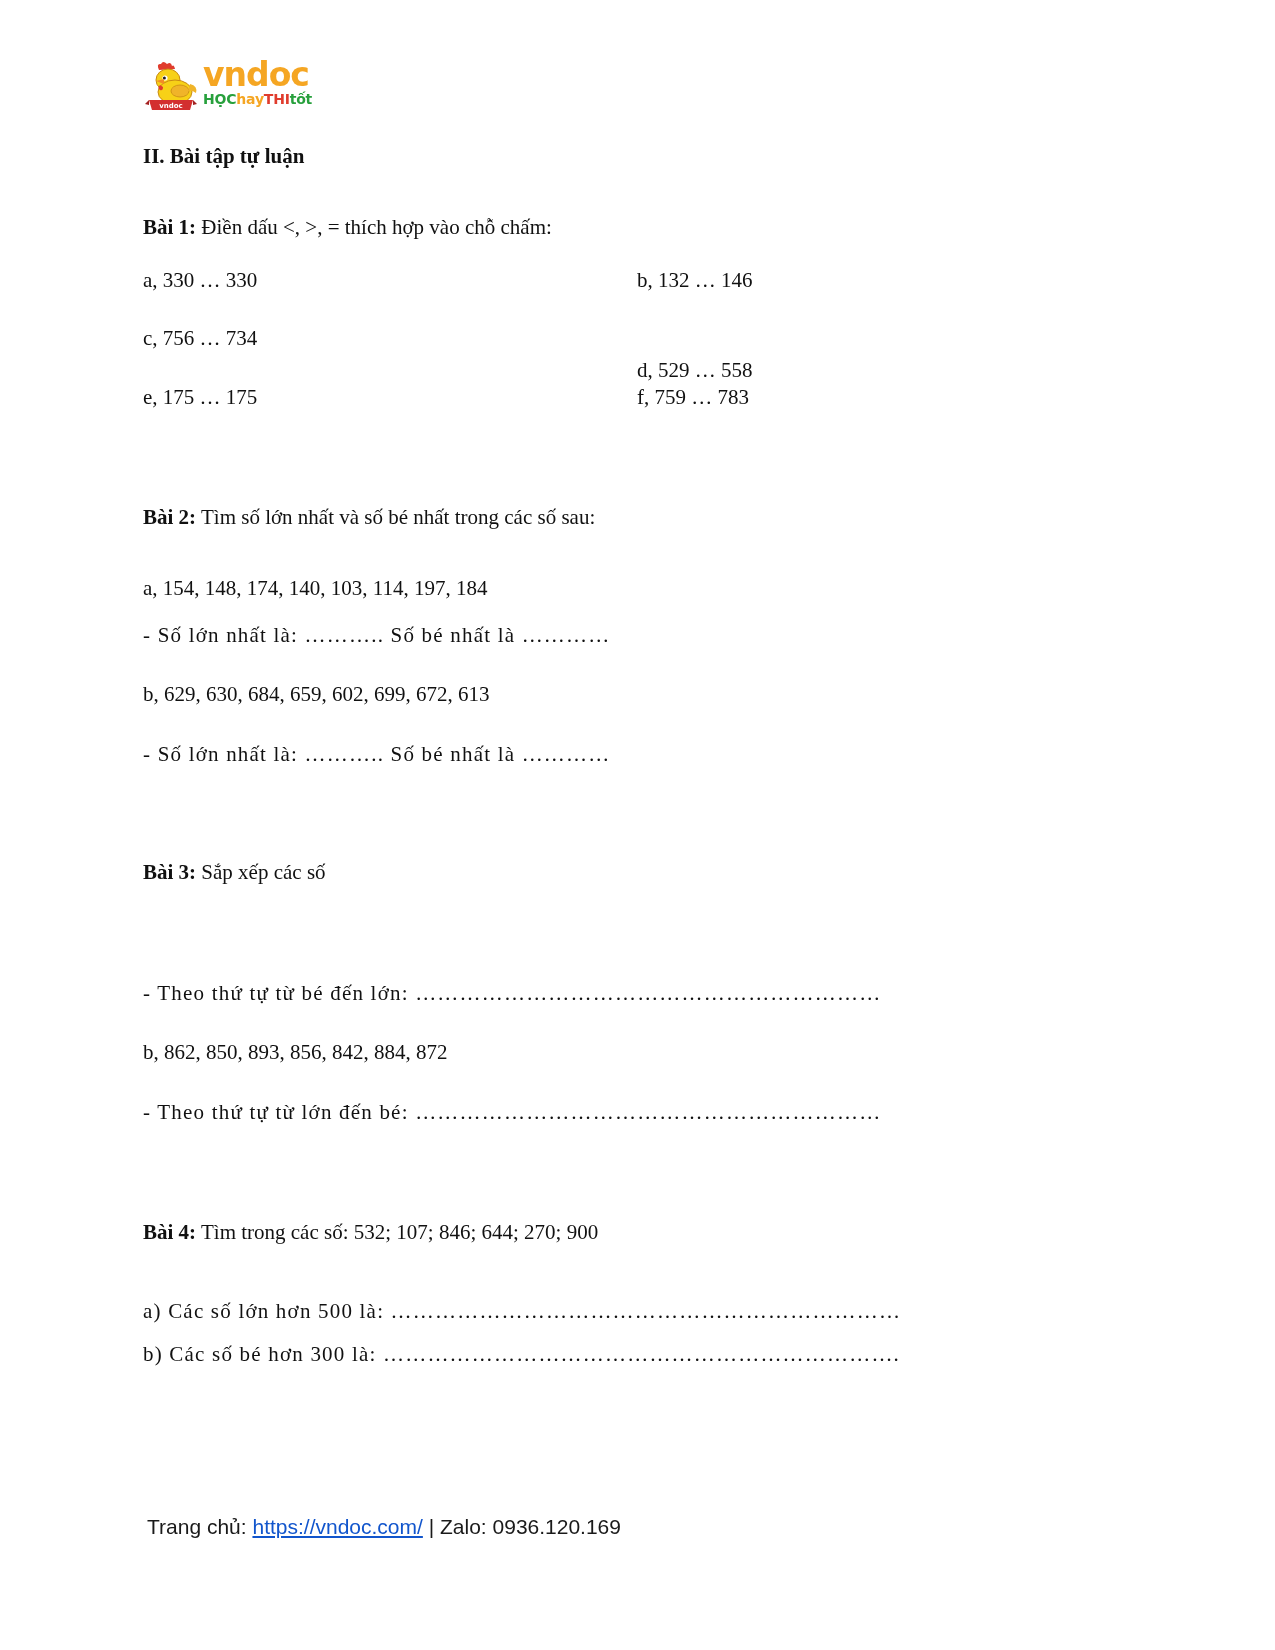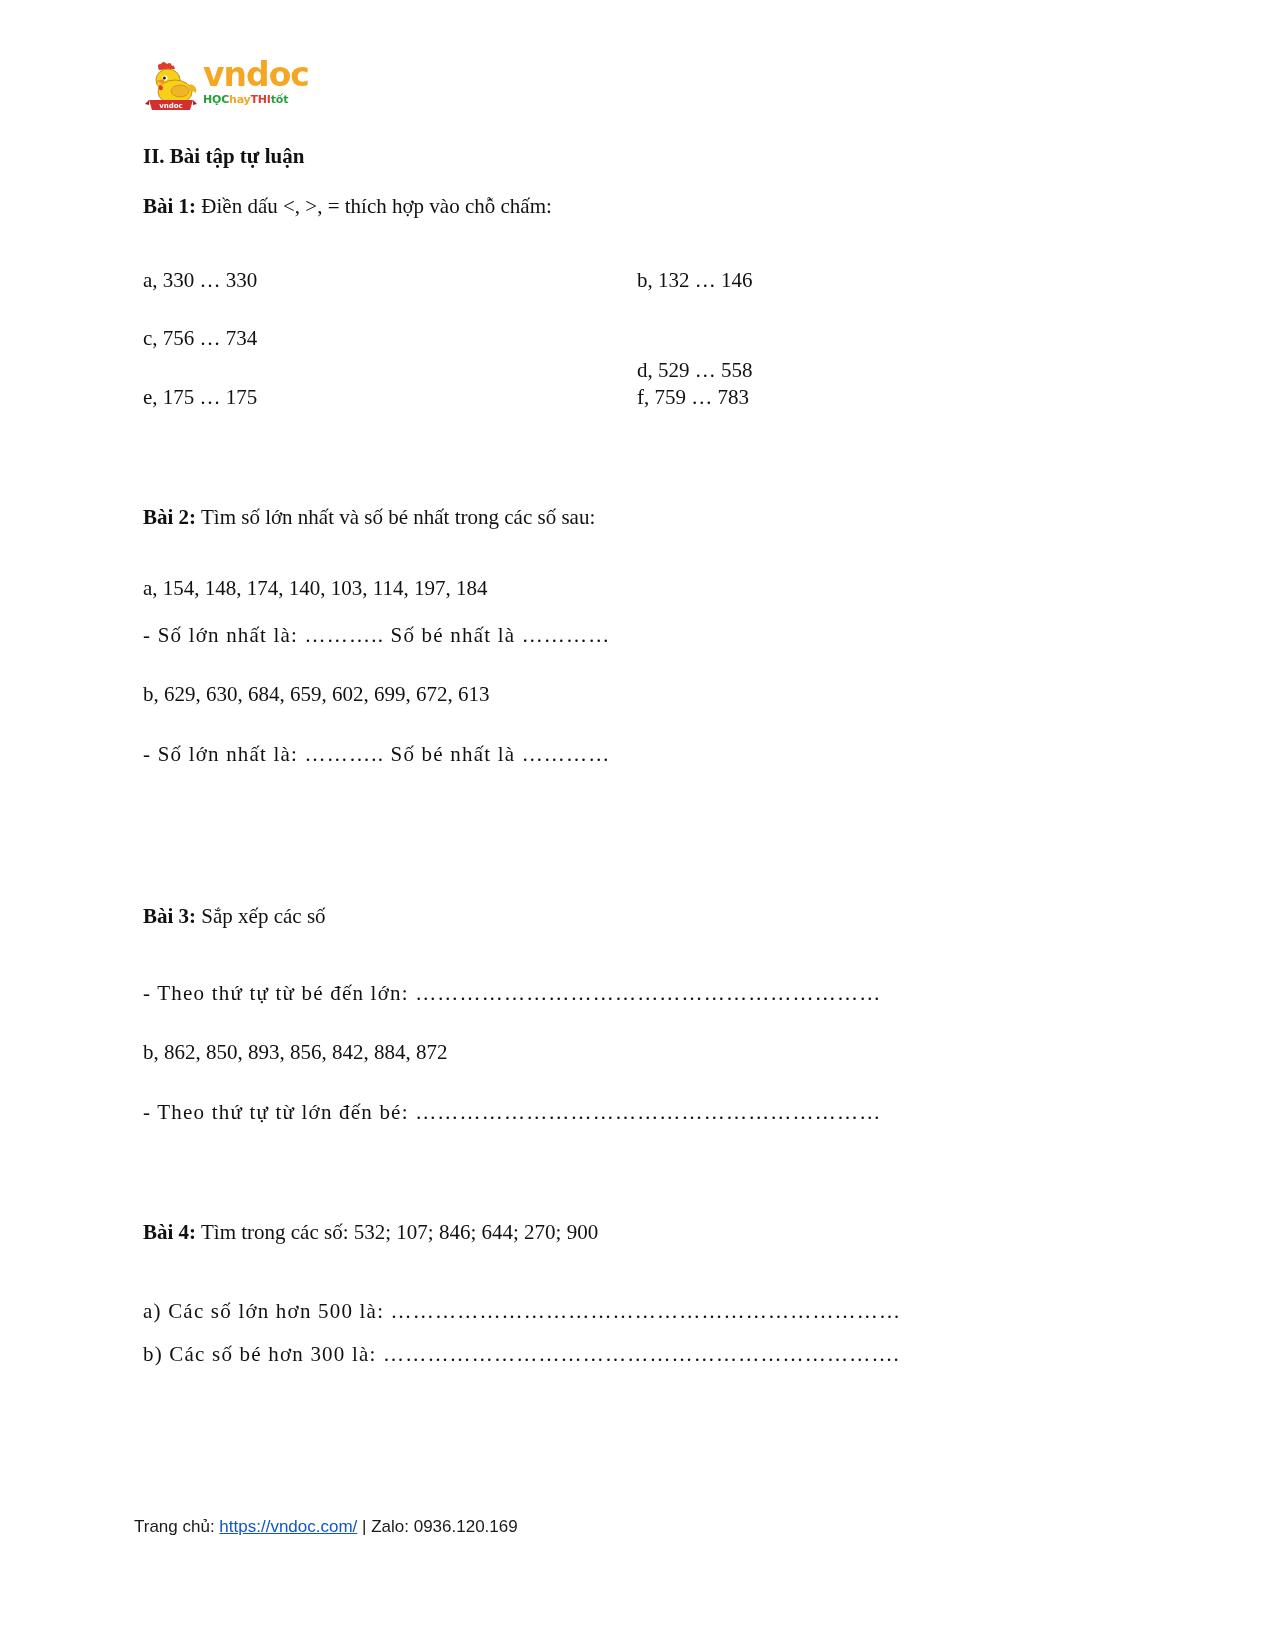--- a/index.html
+++ b/index.html
@@ -42,21 +42,21 @@
     font-family: "DejaVu Sans", sans-serif;
     font-weight: bold;
     font-size: 33px;
     line-height: 34px;
     letter-spacing: -1px;
     color: #F5A623;
   }
   .logo-tag {
     font-family: "DejaVu Sans", sans-serif;
     font-weight: bold;
-    font-size: 11px;
+    font-size: 14px;
     line-height: 15px;
     letter-spacing: -0.2px;
     white-space: nowrap;
   }
   .tag-hoc { color: #27A03C; }
   .tag-hay { color: #F5A623; }
   .tag-thi { color: #E03C2D; }
   .tag-tot { color: #27A03C; }
 
   
@@ -70,24 +70,24 @@
   .bold { font-weight: bold; }
 
   .col-left  { left: 143px; }
   .col-right { left: 637px; }
 
   .dots { letter-spacing: 1.2px; }
 
   
   .footer {
     position: absolute;
-    left: 134px;
+    left: 147px;
     top: 1516px;
     font-family: "Liberation Sans", "DejaVu Sans", sans-serif;
-    font-size: 17px;
+    font-size: 21px;
     line-height: 22px;
     color: #1a1a1a;
     white-space: nowrap;
   }
   .footer a, .footer .link {
     color: #1155cc;
     text-decoration: underline;
   }
 </style>
 </head>
@@ -120,39 +120,39 @@
       <text x="28" y="47.5" font-family="DejaVu Sans, sans-serif" font-size="7" font-weight="bold" fill="#ffffff" text-anchor="middle">vndoc</text>
     </svg>
     <div class="logo-text">
       <div class="logo-word">vndoc</div>
       <div class="logo-tag"><span class="tag-hoc">HỌC</span><span class="tag-hay">hay</span><span class="tag-thi">THI</span><span class="tag-tot">tốt</span></div>
     </div>
   </div>
 
   <div class="line bold col-left" style="top:142px;">II. Bài tập tự luận</div>
 
-  <div class="line col-left" style="top:192px;"><span class="bold">Bài 1:</span><span> Điền dấu &lt;, &gt;, = thích hợp vào chỗ chấm:</span></div>
+  <div class="line col-left" style="top:213px;"><span class="bold">Bài 1:</span><span> Điền dấu &lt;, &gt;, = thích hợp vào chỗ chấm:</span></div>
 
   <div class="line col-left" style="top:266px;">a, 330 … 330</div>
   <div class="line col-right" style="top:266px;">b, 132 … 146</div>
 
   <div class="line col-left" style="top:324px;">c, 756 … 734</div>
   <div class="line col-right" style="top:324px;margin-top:32px;">d, 529 … 558</div>
 
   <div class="line col-left" style="top:383px;">e, 175 … 175</div>
   <div class="line col-right" style="top:383px;">f, 759 … 783</div>
 
   <div class="line col-left" style="top:503px;"><span class="bold">Bài 2:</span><span> Tìm số lớn nhất và số bé nhất trong các số sau:</span></div>
 
   <div class="line col-left" style="top:562px;margin-top:12px;">a, 154, 148, 174, 140, 103, 114, 197, 184</div>
   <div class="line col-left dots" style="top:621px;">- Số lớn nhất là: ……….. Số bé nhất là …………</div>
   <div class="line col-left" style="top:680px;">b, 629, 630, 684, 659, 602, 699, 672, 613</div>
   <div class="line col-left dots" style="top:740px;">- Số lớn nhất là: ……….. Số bé nhất là …………</div>
 
-  <div class="line col-left" style="top:858px;margin-top:44px;"><span class="bold">Bài 3:</span><span> Sắp xếp các số</span></div>
+  <div class="line col-left" style="top:858px;"><span class="bold">Bài 3:</span><span> Sắp xếp các số</span></div>
 
   <div class="line col-left dots" style="top:979px;">- Theo thứ tự từ bé đến lớn: ………………………………………………………</div>
   <div class="line col-left" style="top:1038px;">b, 862, 850, 893, 856, 842, 884, 872</div>
   <div class="line col-left dots" style="top:1098px;">- Theo thứ tự từ lớn đến bé: ………………………………………………………</div>
 
   <div class="line col-left" style="top:1218px;"><span class="bold">Bài 4:</span><span> Tìm trong các số: 532; 107; 846; 644; 270; 900</span></div>
 
   <div class="line col-left dots" style="top:1281px;margin-top:16px;">a) Các số lớn hơn 500 là: ……………………………………………………………</div>
   <div class="line col-left dots" style="top:1340px;">b) Các số bé hơn 300 là: …………………………………………………………….</div>
 

